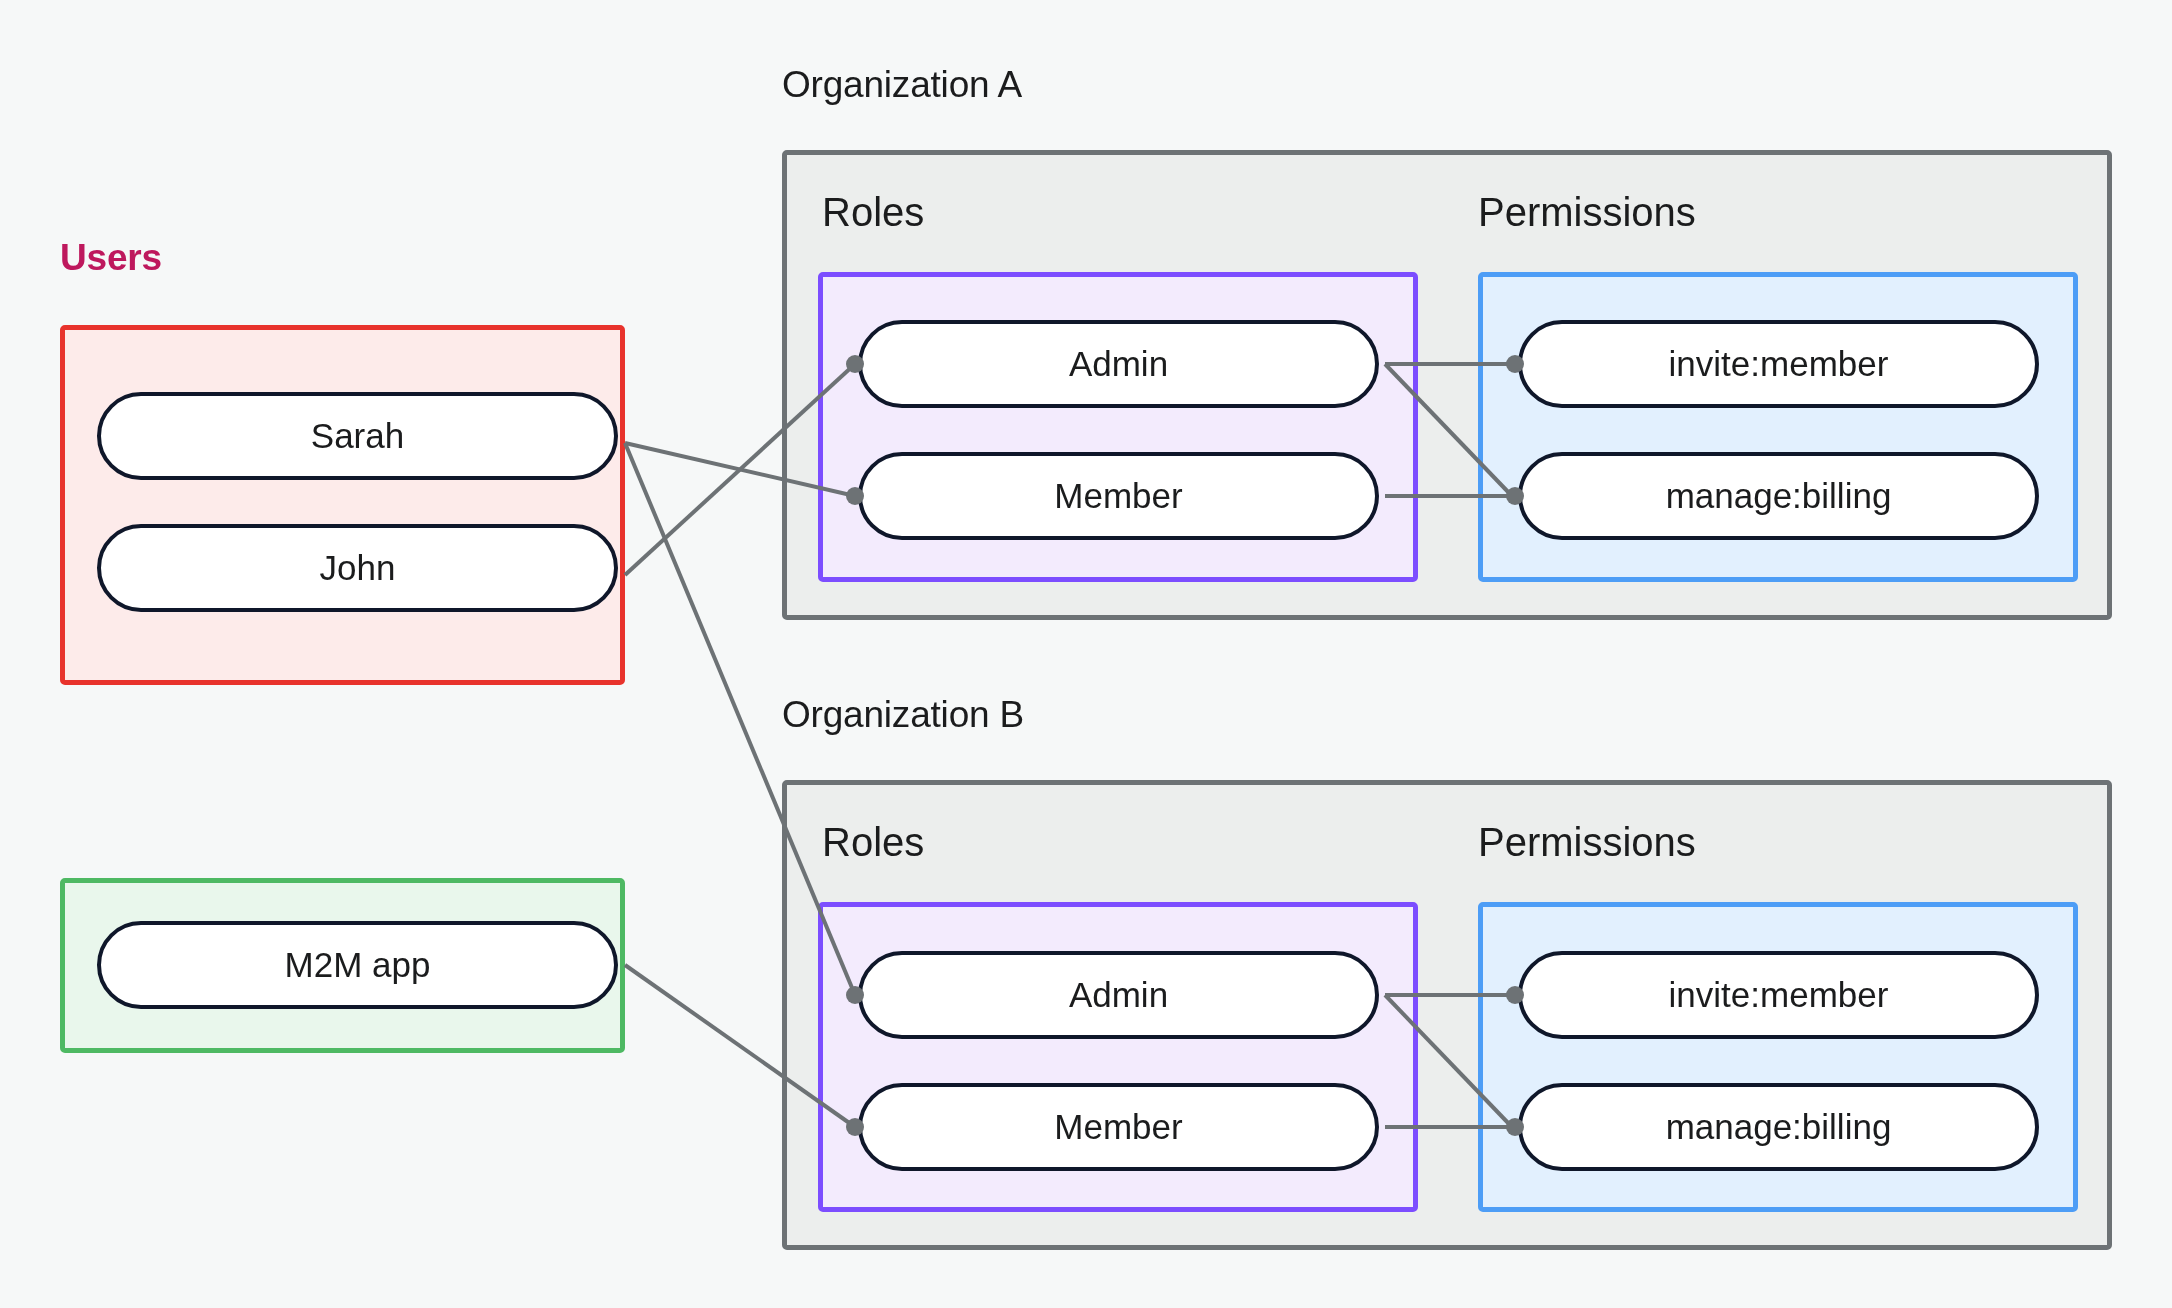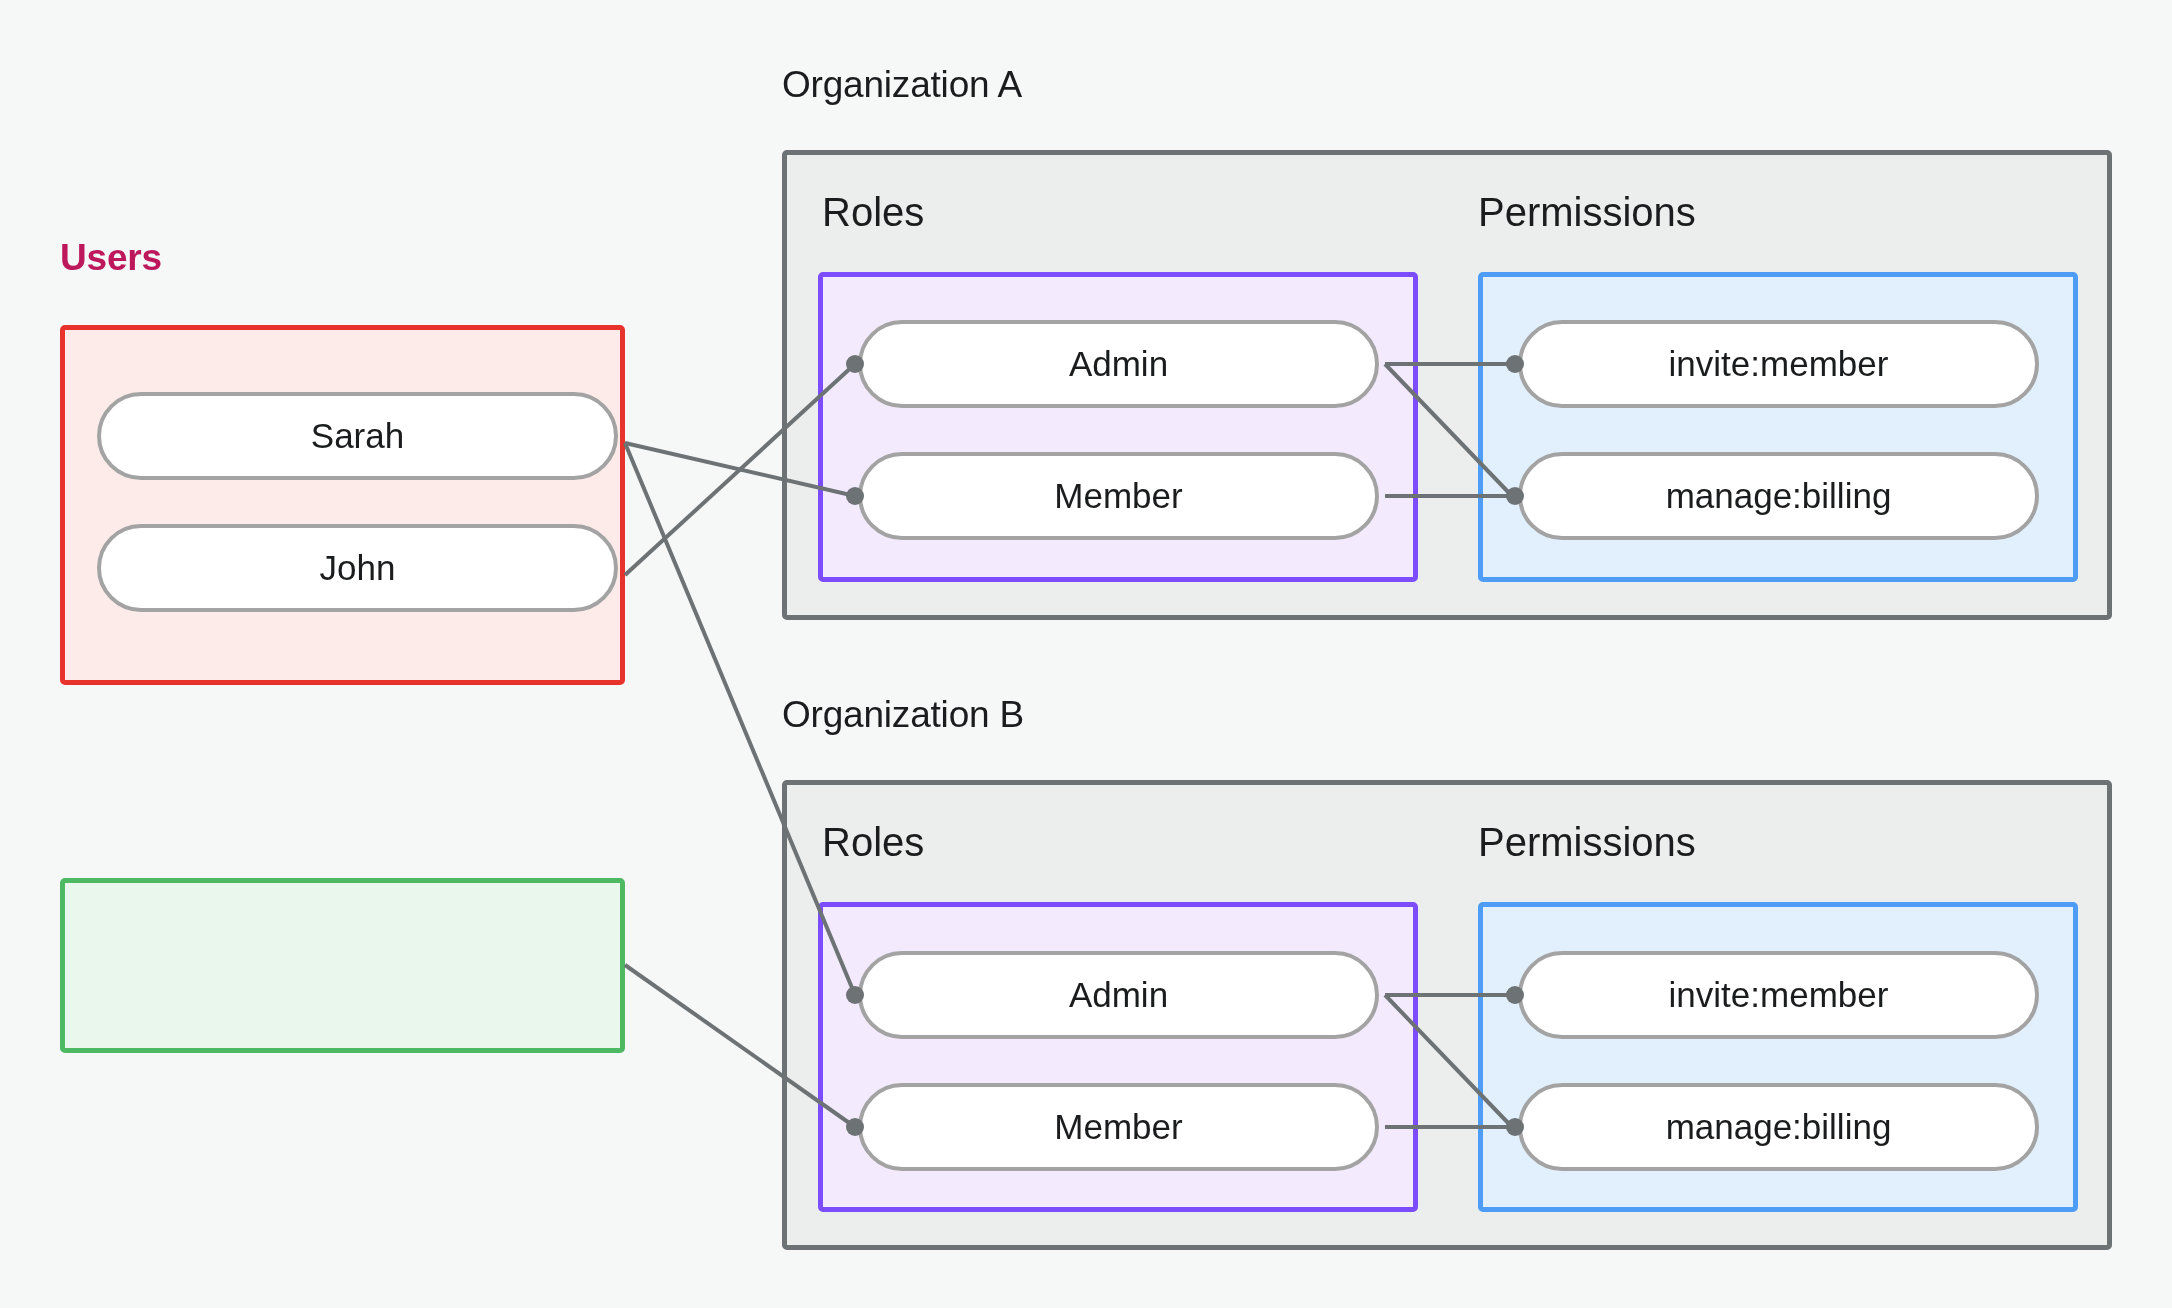--- a/index.html
+++ b/index.html
@@ -86,21 +86,21 @@
     border: 5px solid #4d9df6;
     background: #e2f0fe;
     border-radius: 5px;
   }
 
   
   .pill {
     position: absolute;
     box-sizing: border-box;
     background: #ffffff;
-    border: 4px solid #a3a3a3;
+    border: 4px solid #0f172a;
     border-radius: 999px;
     display: flex;
     align-items: center;
     justify-content: center;
     font-size: 35px;
     color: #1b1c1d;
     z-index: 6;
     white-space: nowrap;
   }
   .dot {
@@ -150,20 +150,23 @@
     <span>Sarah</span>
   </div>
 
   <div class="pill" style="left:97px; top:524px; width:521px; height:88px;">
     <span>John</span>
   </div>
 
 
   <div class="box box-m2m" style="left:60px; top:878px; width:565px; height:175px;"></div>
 
+  <div class="pill" style="left:97px; top:921px; width:521px; height:88px;">
+    <span>M2M app</span>
+  </div>
 
   <div class="org-title" style="left:782px; top:64px;">Organization A</div>
 
   <div class="box box-org" style="left:782px; top:150px; width:1330px; height:470px;"></div>
 
   <div class="group-label" style="left:822px; top:190px;">Roles</div>
   <div class="group-label" style="left:1478px; top:190px;">Permissions</div>
 
   <div class="box box-roles" style="left:818px; top:272px; width:600px; height:310px;"></div>
   <div class="box box-perms" style="left:1478px; top:272px; width:600px; height:310px;"></div>

